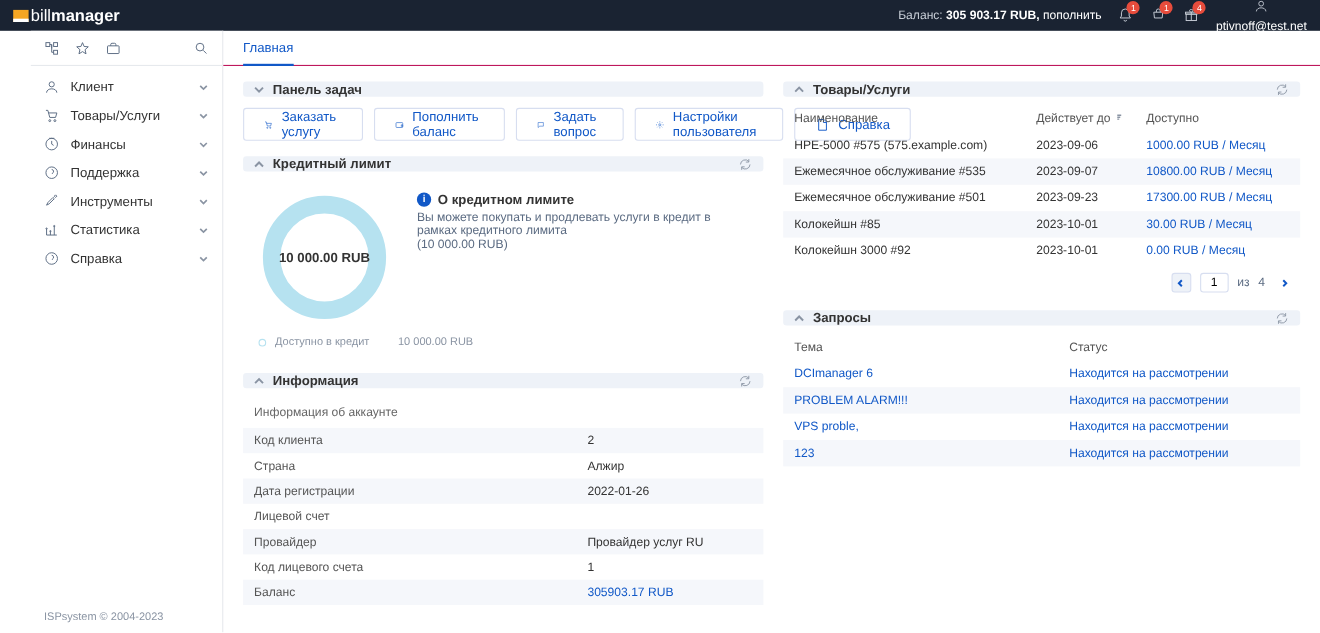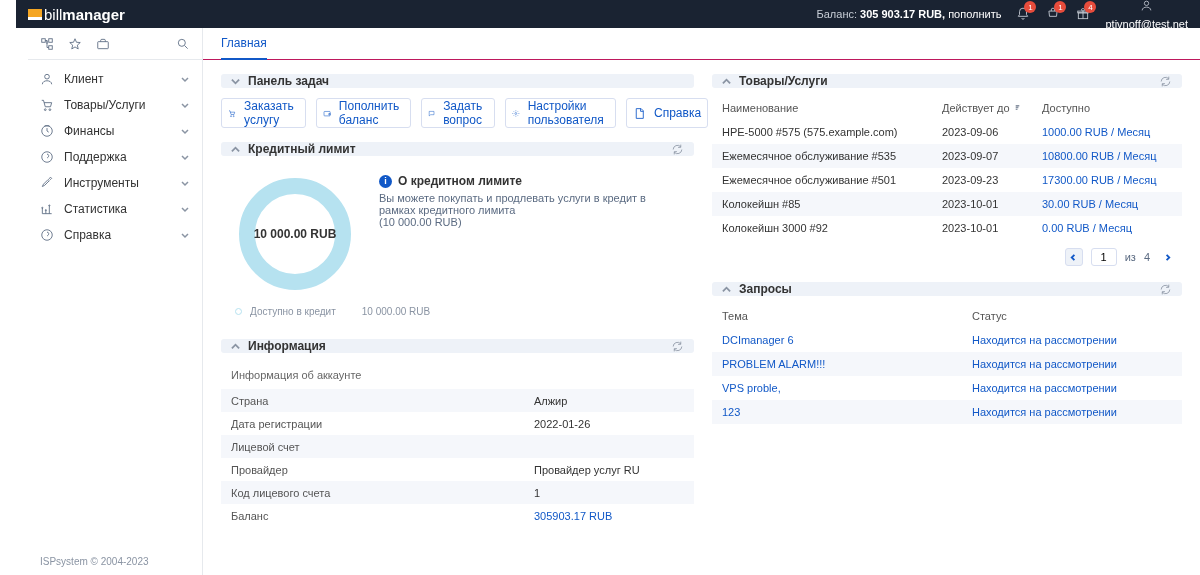--- a/index.html
+++ b/index.html
@@ -1,20 +1,20 @@
 <!DOCTYPE html>
 <html><head>
 <meta charset="utf-8">
 <style>
 * { box-sizing: border-box; margin: 0; padding: 0; }
 body { font-family: -apple-system, "Segoe UI", Arial, sans-serif; font-size: 12px; color: #333; background: #fff; }
 .app { width: 1200px; height: 575px; display: flex; flex-direction: column; overflow: hidden; }
 
 
-.hdr { height: 28px; background: #1a2332; color: #c7cdd6; display: flex; align-items: center; padding: 0 12px; font-size: 11px; margin-left: 16px; }
+.hdr { height: 28px; background: #1a2332; color: #c7cdd6; display: flex; align-items: center; padding: 0 12px; font-size: 11px; }
 .logo { display: flex; align-items: center; font-size: 15px; font-weight: 300; color: #fff; }
 .logo-sq { width: 14px; height: 11px; background: #f5a623; margin-right: 2px; border-bottom: 3px solid #fff; }
 .logo b { font-weight: 600; }
 .hdr-r { margin-left: auto; display: flex; align-items: center; gap: 14px; }
 .bal { font-size: 11px; }
 .bal b { color: #fff; }
 .topup { color: #fff; cursor: pointer; }
 .hicon { position: relative; width: 16px; height: 16px; cursor: pointer; display: flex; align-items: center; justify-content: center; }
 .hicon svg { width: 14px; height: 14px; stroke: #c7cdd6; fill: none; stroke-width: 1.5; }
 .badge { position: absolute; top: -5px; right: -5px; background: #e74c3c; color: #fff; border-radius: 8px; min-width: 12px; height: 12px; font-size: 8px; display: flex; align-items: center; justify-content: center; padding: 0 3px; }
@@ -42,21 +42,21 @@
 .col-l { flex: 1; min-width: 0; }
 .col-r { width: 470px; }
 
 .panel { }
 .phdr { background: #eef2f8; height: 14px; border-radius: 3px; display: flex; align-items: center; padding: 0 10px; font-size: 12px; color: #333; font-weight: 600; }
 .phdr .caret { width: 9px; height: 9px; margin-right: 8px; stroke: #8a94a3; fill: none; stroke-width: 2; }
 .phdr .refresh { margin-left: auto; width: 13px; height: 13px; stroke: #8a94a3; fill: none; stroke-width: 1.5; cursor: pointer; }
 
 
 .actions { display: flex; gap: 10px; padding: 10px 0 0 0; }
-.abtn { height: 30px; padding: 0 6px; border: 1px solid #d7def0; border-radius: 3px; display: flex; align-items: center; gap: 8px; color: #1158c7; font-size: 12px; cursor: pointer; background: #fff; }
+.abtn { height: 30px; padding: 0 18px; border: 1px solid #d7def0; border-radius: 3px; display: flex; align-items: center; gap: 8px; color: #1158c7; font-size: 12px; cursor: pointer; background: #fff; }
 .abtn svg { width: 13px; height: 13px; stroke: #1158c7; fill: none; stroke-width: 1.6; }
 
 
 .credit-body { display: flex; gap: 24px; padding: 18px 10px 6px 14px; }
 .donut { width: 120px; height: 120px; position: relative; }
 .donut svg { width: 120px; height: 120px; transform: rotate(-90deg); }
 .donut-txt { position: absolute; inset: 0; display: flex; align-items: center; justify-content: center; font-size: 12px; font-weight: 700; }
 .credit-info { flex: 1; font-size: 11px; color: #5b6b82; }
 .credit-info h4 { font-size: 12px; color: #333; font-weight: 600; margin-bottom: 4px; display: flex; align-items: center; gap: 6px; }
 .info-dot { width: 13px; height: 13px; border-radius: 50%; background: #1158c7; color: #fff; display: inline-flex; align-items: center; justify-content: center; font-size: 9px; font-weight: 700; }
@@ -337,20 +337,24 @@
                   <path d="M1 7l4-4 4 4"></path>
                 </svg>
               <span>Информация</span>
               <svg class="refresh" viewBox="0 0 24 24">
                   <path d="M4 12a8 8 0 0 1 14-5M20 12a8 8 0 0 1-14 5M18 3v5h-5M6 21v-5h5"></path>
                 </svg>
             </div>
             <div class="info-body">
               <div class="info-title">Информация об аккаунте</div>
               <div id="info-rows">
+                  <div class="inforow">
+                    <div class="k">Код клиента</div>
+                    <div class="v">2</div>
+                  </div>
                   <div class="inforow">
                     <div class="k">Страна</div>
                     <div class="v">Алжир</div>
                   </div>
                   <div class="inforow">
                     <div class="k">Дата регистрации</div>
                     <div class="v">2022-01-26</div>
                   </div>
                   <div class="inforow">
                     <div class="k">Лицевой счет</div>

